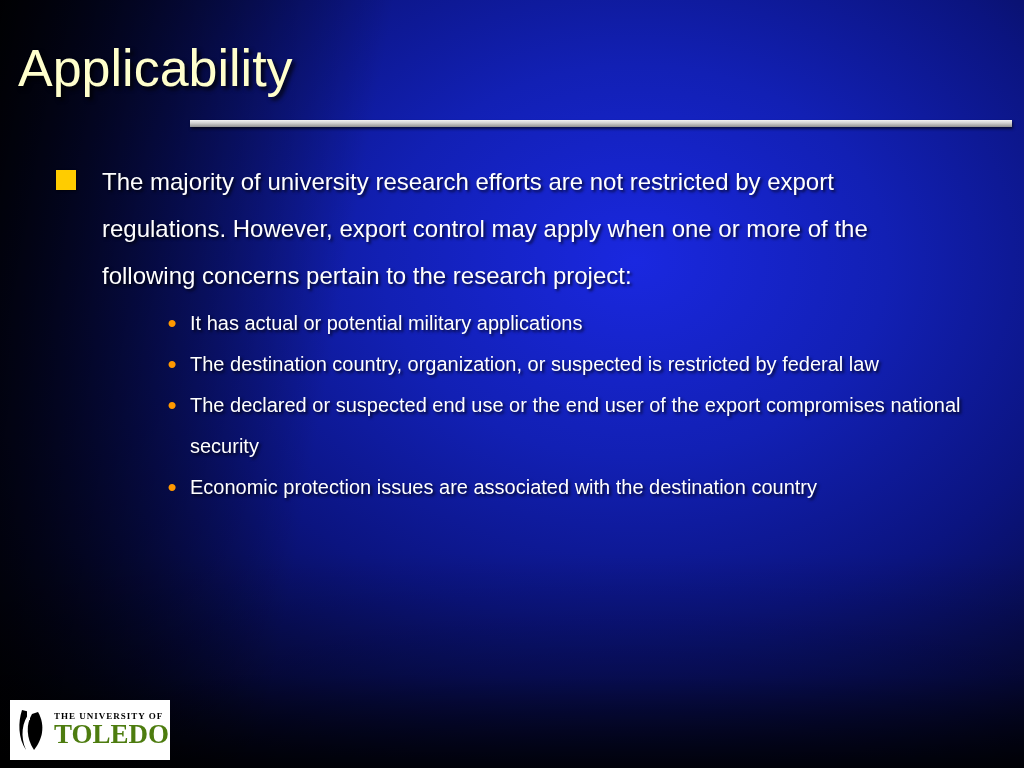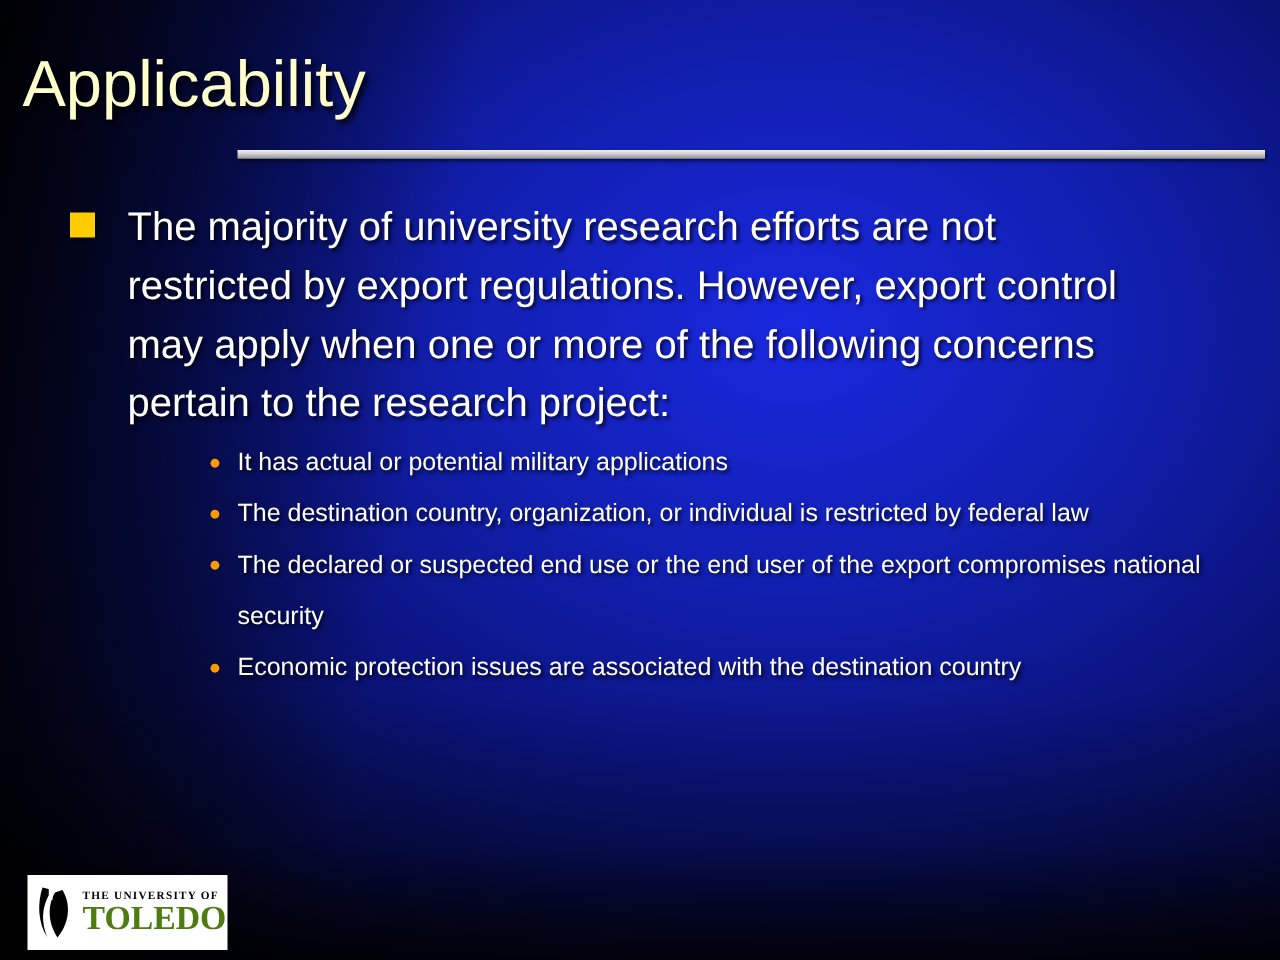--- a/index.html
+++ b/index.html
@@ -71,21 +71,21 @@
   .l1-bullet {
     flex: 0 0 auto;
     width: 20px;
     height: 20px;
     margin-top: 12px;
     margin-right: 26px;
     background: #ffcc00;
     box-shadow: 1px 1px 2px rgba(0,0,0,0.6);
   }
   .l1-text {
-    font-size: 32px;
+    font-size: 24px;
     line-height: 47px;
     text-shadow: 2px 2px 3px rgba(0,0,0,0.75);
     max-width: 820px;
   }
 
   .l2list {
     margin-top: 2px;
     padding-left: 106px;
   }
   .l2 {
@@ -108,21 +108,20 @@
     text-shadow: 2px 2px 3px rgba(0,0,0,0.75);
   }
 
   .logo {
     position: absolute;
     left: 10px;
     bottom: 8px;
     width: 160px;
     height: 60px;
     z-index: 3;
-    margin-left: 12px;
   }
   .logo-box {
     position: relative;
     width: 100%;
     height: 100%;
     background: #ffffff;
     display: flex;
     align-items: center;
   }
   .logo-mark {
@@ -183,21 +182,21 @@
 
     <div class="l2list">
 
       <div class="l2">
         <span class="l2-bullet">•</span>
         <span class="l2-text">It has actual or potential military applications</span>
       </div>
 
       <div class="l2">
         <span class="l2-bullet">•</span>
-        <span class="l2-text">The destination country, organization, or individual is restricted by federal law</span>
+        <span class="l2-text">The destination country, organization, or suspected is restricted by federal law</span>
       </div>
 
       <div class="l2">
         <span class="l2-bullet">•</span>
         <span class="l2-text">The declared or suspected end use or the end user of the export compromises national security</span>
       </div>
 
       <div class="l2">
         <span class="l2-bullet">•</span>
         <span class="l2-text">Economic protection issues are associated with the destination country</span>

